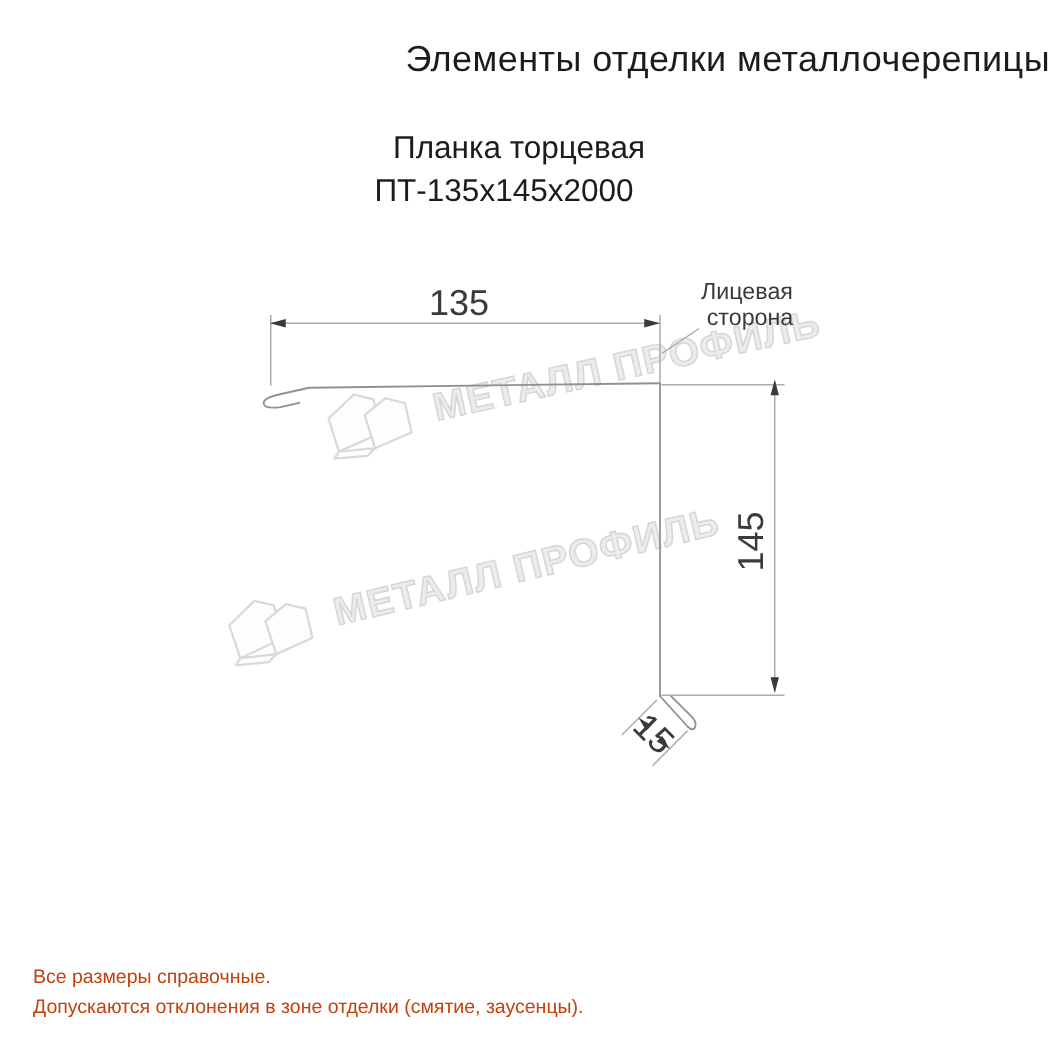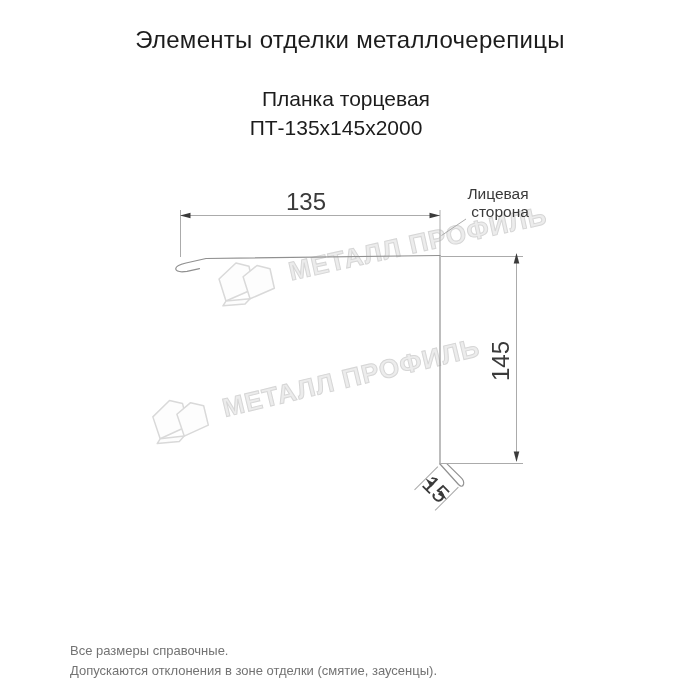--- a/index.html
+++ b/index.html
@@ -2,21 +2,21 @@
 <html><head>
 <meta charset="utf-8">
 <style>
   * { margin: 0; padding: 0; box-sizing: border-box; }
   html, body { width: 700px; height: 700px; background: #ffffff; }
   .page {
     position: relative; width: 700px; height: 700px; background: #ffffff;
     font-family: "Liberation Sans", sans-serif; overflow: hidden;
   }
   .title {
-    position: absolute; top: 26px; left: 0; width: 700px; text-align: center;
+    position: absolute; top: 26px; left: 0; width: 700px; text-align: right;
     font-size: 24px; color: #1c1c1c; letter-spacing: 0.3px;
   }
   .product-name {
     position: absolute; top: 87px; left: 0; width: 692px; text-align: center;
     font-size: 21px; color: #1c1c1c;
   }
   .product-code {
     position: absolute; top: 116px; left: 0; width: 672px; text-align: center;
     font-size: 21px; color: #1c1c1c;
   }
@@ -27,21 +27,21 @@
     position: absolute; z-index: 1; display: flex; align-items: center; gap: 10px;
     transform-origin: 0 50%; white-space: nowrap;
   }
   .watermark .wm-text {
     font-size: 26px; font-weight: bold; letter-spacing: 1px;
     color: #ececec; -webkit-text-stroke: 1px #d6d6d6;
   }
   .wm-top    { left: 211px; top: 264px; transform: rotate(-12.5deg); }
   .wm-bottom { left: 145px; top: 402px; transform: rotate(-13.5deg); }
   .footer { position: absolute; left: 22px; top: 641px; z-index: 3; }
-  .footer .note { font-size: 13px; color: #737373; line-height: 20px; margin-left: 48px; }
+  .footer .note { font-size: 13px; color: #c2410c; line-height: 20px; }
 </style>
 </head>
 <body>
 
 <div class="page">
 
   <div class="watermark wm-top">
     <svg width="70" height="50" viewBox="0 0 70 50">
       <g fill="#fdfdfd" stroke="#d9d9d9" stroke-width="1.5" stroke-linejoin="round">
         <polygon points="10,17 30,5 42,11 42,34 12,40"></polygon>

